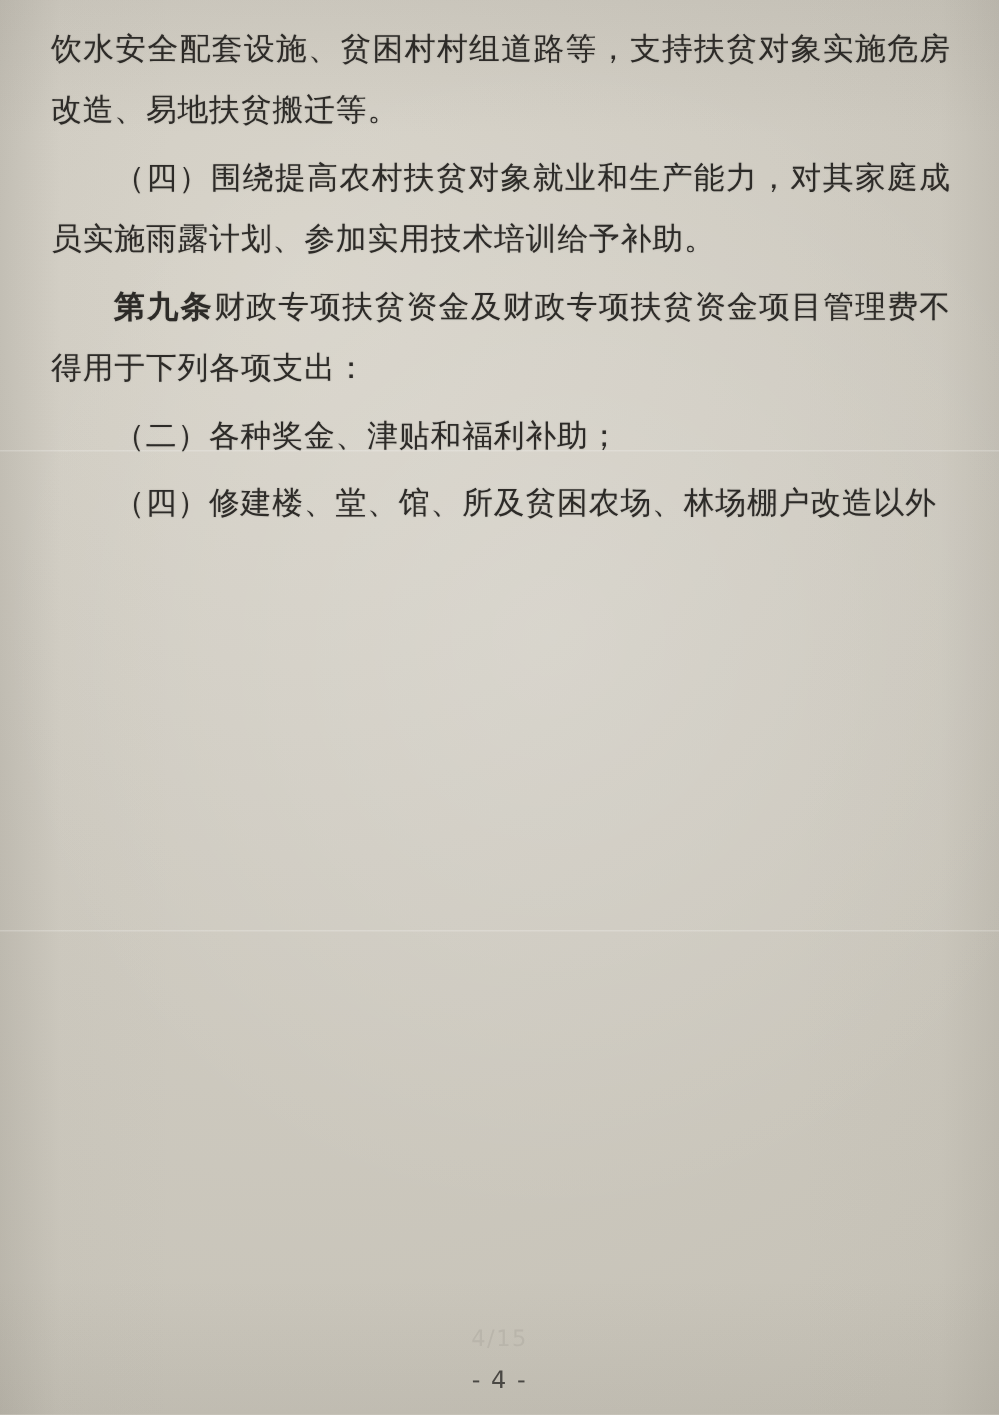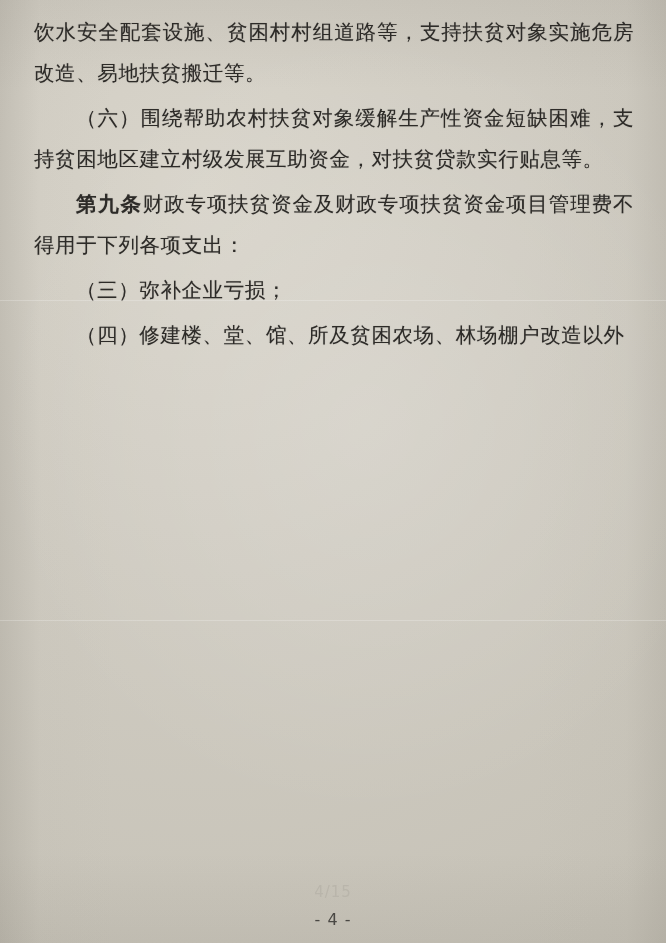--- a/index.html
+++ b/index.html
@@ -113,31 +113,31 @@
 <div id="page">
 
   <div class="streak" style="top:300px;"></div>
   <div class="streak" style="top:620px;"></div>
 
   <div class="doc-body">
 
     <p class="para first">饮水安全配套设施、贫困村村组道路等，支持扶贫对象实施危房改造、易地扶贫搬迁等。</p>
 
 
+    <p class="para indent">（四）围绕提高农村扶贫对象就业和生产能力，对其家庭成员实施雨露计划、参加实用技术培训给予补助。</p>
 
 
-    <p class="para indent">（六）围绕帮助农村扶贫对象缓解生产性资金短缺困难，支持贫困地区建立村级发展互助资金，对扶贫贷款实行贴息等。</p>
 
 
 
     <p class="para indent"><span class="bold-lead">第九条</span><span>财政专项扶贫资金及财政专项扶贫资金项目管理费不得用于下列各项支出：</span></p>
 
 
+    <p class="para indent">（二）各种奖金、津贴和福利补助；</p>
 
-    <p class="para indent">（三）弥补企业亏损；</p>
 
     <p class="para indent">（四）修建楼、堂、馆、所及贫困农场、林场棚户改造以外</p>
 
   </div>
 
   <div class="footer">
     <div class="footer-watermark">4/15</div>
   </div>
 
   <div class="page-num">- 4 -</div>

